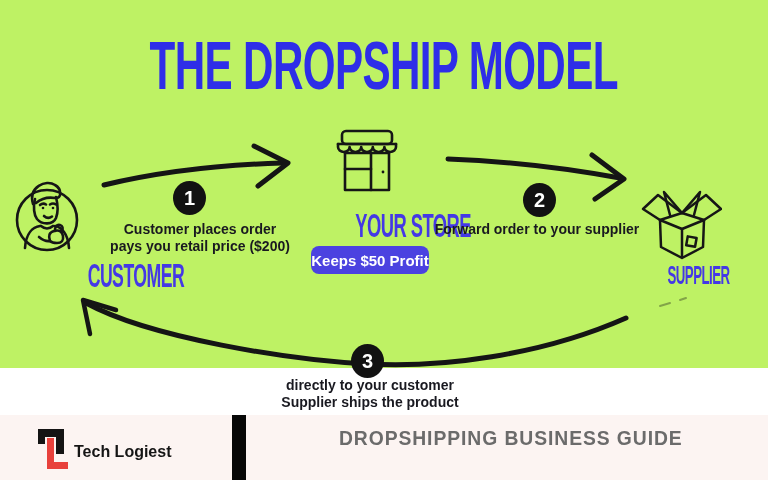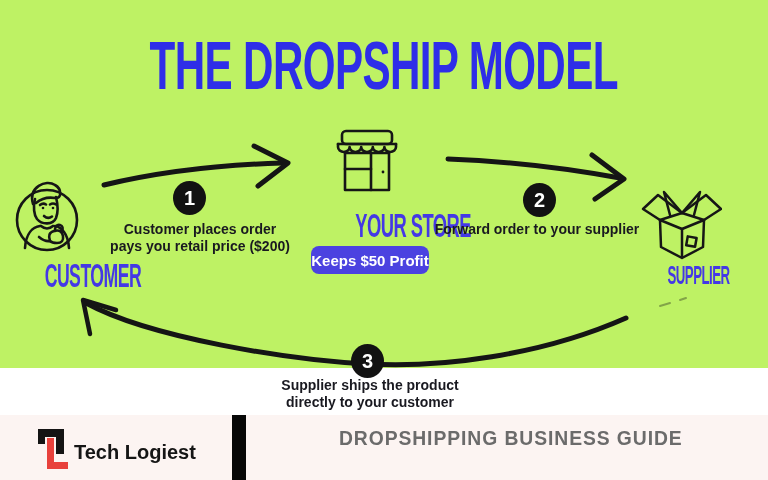--- a/index.html
+++ b/index.html
@@ -7,21 +7,21 @@
   .stage{position:relative;width:768px;height:368px;background:#bef264;}
 
   
   .cond{display:inline-block;white-space:nowrap;transform-origin:50% 50%;font-weight:800;letter-spacing:-1px;}
 
   .title-wrap{position:absolute;top:30px;left:0;width:768px;text-align:center;color:#2e2ee8;
               font-size:68px;line-height:70px;font-weight:800;}
   .title-wrap .cond{transform:scaleX(0.62);}
 
   .node-label{position:absolute;text-align:center;color:#4438e6;}
-  .lbl-customer{left:0;top:258px;width:100px;font-size:34px;line-height:34px;}
+  .lbl-customer{left:0;top:258px;width:100px;font-size:34px;line-height:34px;padding-left:43px;}
   .lbl-customer .cond{transform:scaleX(0.52);}
   .lbl-store{left:306px;top:208px;width:130px;font-size:34px;line-height:34px;}
   .lbl-store .cond{transform:scaleX(0.54);}
   .lbl-supplier{left:640px;top:259px;width:88px;font-size:25px;line-height:32px;}
   .lbl-supplier .cond{transform:scaleX(0.53);}
 
   .badge{position:absolute;left:311px;top:246px;width:118px;height:28px;background:#4b42e0;
          color:#ffffff;font-weight:700;font-size:15px;display:flex;align-items:center;justify-content:center;
          border-radius:8px;}
 
@@ -39,21 +39,21 @@
 
   .icon-svg{position:absolute;z-index:2;}
   .svg-customer{left:8px;top:175px;}
   .svg-store{left:331px;top:128px;}
   .svg-supplier{left:640px;top:182px;}
 
   .arrow-layer{position:absolute;left:0;top:0;width:768px;height:480px;z-index:1;pointer-events:none;}
 
   .footer{position:absolute;left:0;top:415px;width:768px;height:65px;background:#fcf4f2;z-index:5;}
   .brand-logo{position:absolute;left:36px;top:11px;}
-  .brand-name{position:absolute;left:74px;top:27px;font-size:20px;line-height:20px;font-weight:700;color:#151515;}
+  .brand-name{position:absolute;left:74px;top:27px;font-size:16px;line-height:20px;font-weight:700;color:#151515;}
   .footer-divider{position:absolute;left:232px;top:0;width:14px;height:65px;background:#070707;}
   .guide-title{position:absolute;left:246px;top:11px;width:505px;text-align:center;color:#6b6b6b;
                font-weight:800;font-size:21px;line-height:24px;letter-spacing:0.5px;margin-left:12px;}
   .guide-title .cond{transform:scaleX(0.92);letter-spacing:1px;}
 </style>
 </head>
 <body>
 
 <div class="stage">
 
@@ -146,22 +146,22 @@
     </g>
   </svg>
   <div class="node-label lbl-supplier">
     <span class="cond">SUPPLIER</span>
   </div>
 
   <div class="step-circle circle-3">
     <span>3</span>
   </div>
   <div class="caption cap-3">
+    <div>directly to your customer</div>
     <div>Supplier ships the product</div>
-    <div>directly to your customer</div>
   </div>
 
   <div class="footer">
     <svg class="brand-logo" width="42" height="44" viewBox="0 0 42 44">
       <path d="M2,3 H28 V28 H20 V11 H9 V18 H2 Z" fill="#141414"></path>
       <path d="M11,12 H18 V36 H32 V43 H11 Z" fill="#e8413c"></path>
     </svg>
     <div class="brand-name">Tech Logiest</div>
     <div class="footer-divider"></div>
     <div class="guide-title">

